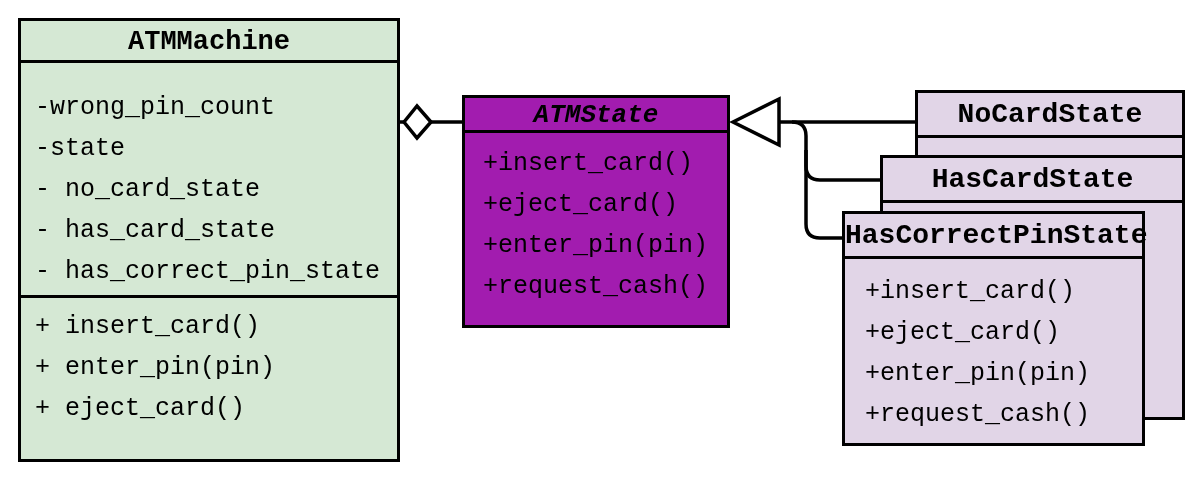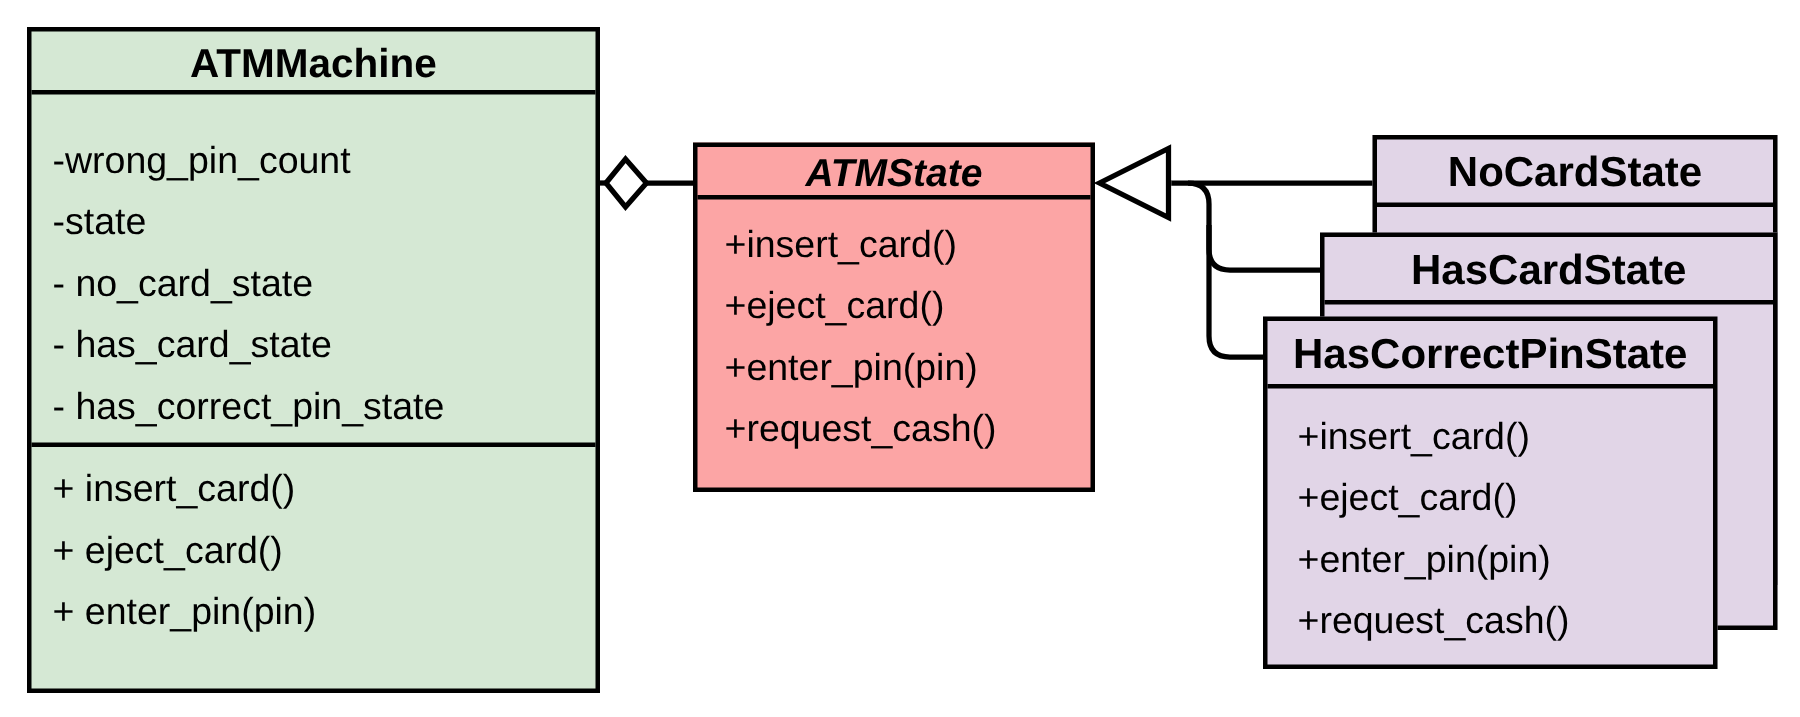--- a/index.html
+++ b/index.html
@@ -6,21 +6,21 @@
     margin: 0;
     padding: 0;
     background: #ffffff;
   }
   #canvas {
     position: relative;
     width: 1200px;
     height: 478px;
     background: #ffffff;
     overflow: hidden;
-    font-family: Liberation Sans, sans-serif;
+    font-family: Liberation Mono, monospace;
   }
 
   
   .uml-box {
     position: absolute;
     box-sizing: border-box;
     border: 3px solid #000000;
     background: #ffffff;
   }
   .uml-title {
@@ -70,21 +70,21 @@
     line-height: 41px;
   }
   #atm-machine-attrs { height: 219px; margin-top: 16px; }
 
   
   #atm-state {
     left: 462px;
     top: 95px;
     width: 268px;
     height: 233px;
-    background: #fca5a5;
+    background: #a21caf;
   }
   #atm-state .uml-title {
     height: 35px;
     line-height: 35px;
     font-size: 26px;
   }
   #atm-state .uml-compartment {
     padding: 10px 0 8px 18px;
   }
   #atm-state .uml-row {
@@ -150,22 +150,22 @@
     <div class="uml-title divided">ATMMachine</div>
     <div class="uml-compartment divided" id="atm-machine-attrs">
       <div class="uml-row">-wrong_pin_count</div>
       <div class="uml-row">-state</div>
       <div class="uml-row">- no_card_state</div>
       <div class="uml-row">- has_card_state</div>
       <div class="uml-row">- has_correct_pin_state</div>
     </div>
     <div class="uml-compartment">
       <div class="uml-row">+ insert_card()</div>
+      <div class="uml-row">+ enter_pin(pin)</div>
       <div class="uml-row">+ eject_card()</div>
-      <div class="uml-row">+ enter_pin(pin)</div>
     </div>
   </div>
 
   <div class="uml-box state-box" id="no-card-state">
     <div class="uml-title divided">NoCardState</div>
     <div class="uml-compartment"></div>
   </div>
 
   <div class="uml-box state-box" id="has-card-state">
     <div class="uml-title divided">HasCardState</div>

